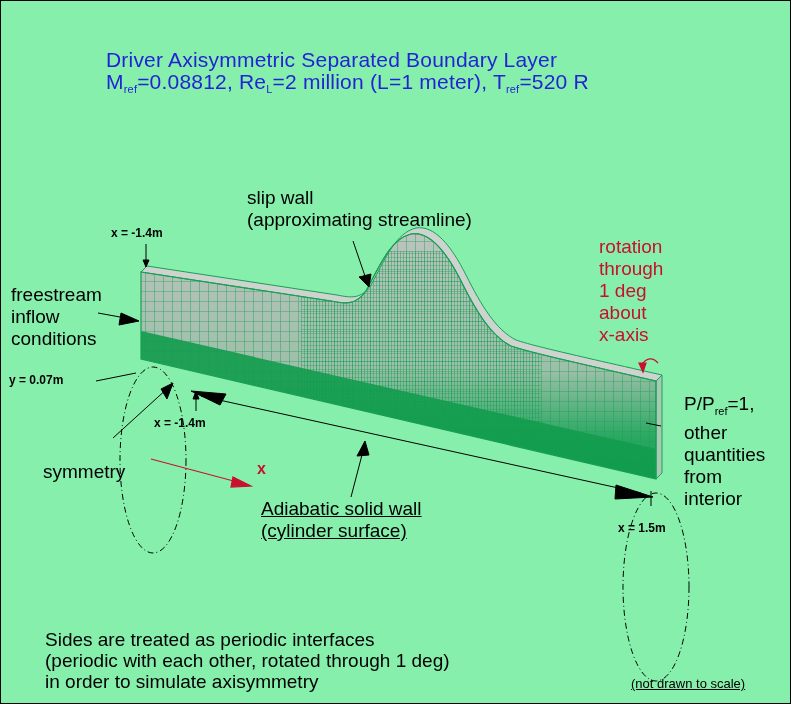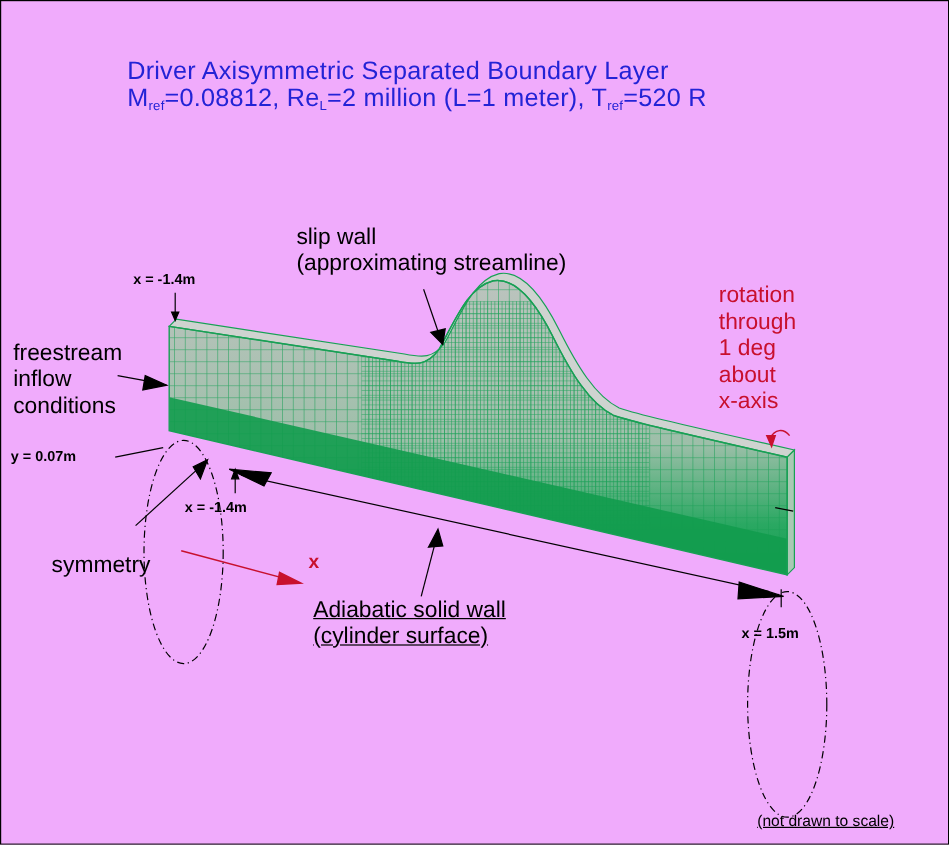--- a/index.html
+++ b/index.html
@@ -1,18 +1,18 @@
 <!DOCTYPE html>
 <html><head>
 <meta charset="utf-8">
 <style>
   html, body { margin: 0; padding: 0; background: #ffffff; }
   #frame {
     position: relative; width: 789px; height: 702px;
-    border: 1px solid #000; background: #f0abfc; overflow: hidden;
+    border: 1px solid #000; background: #86efac; overflow: hidden;
     font-family: "Liberation Sans", "DejaVu Sans", sans-serif;
   }
   svg.art { position: absolute; left: 0; top: 0; }
   .t { position: absolute; white-space: nowrap; color: #000; line-height: 1.0; }
   .title { color: #2323d6; font-size: 21px; letter-spacing: 0.2px; }
   .title sub { font-size: 11px; vertical-align: -4px; }
   .lbl { font-size: 19px; }
   .sm { font-size: 12px; font-weight: bold; }
   .red { color: #c8102e; font-size: 19px; }
   .blk { line-height: 22px; }
@@ -141,16 +141,28 @@
   <div class="t sm" style="left:617px; top:521px;">x = 1.5m</div>
 
   <div class="t red blk" style="left:598px; top:235px;">
     <div>rotation</div>
     <div>through</div>
     <div>1 deg</div>
     <div>about</div>
     <div>x-axis</div>
   </div>
 
+  <div class="t lbl blk" style="left:683px; top:392px;">
+    <div><span>P/P</span><sub>ref</sub><span>=1,</span></div>
+    <div>other</div>
+    <div>quantities</div>
+    <div>from</div>
+    <div>interior</div>
+  </div>
 
+  <div class="t note" style="left:44px; top:628px;">
+    <div>Sides are treated as periodic interfaces</div>
+    <div>(periodic with each other, rotated through 1 deg)</div>
+    <div>in order to simulate axisymmetry</div>
+  </div>
 
   <div class="t tiny" style="left:630px; top:676px;">(not drawn to scale)</div>
 </div>
 
 </body></html>

